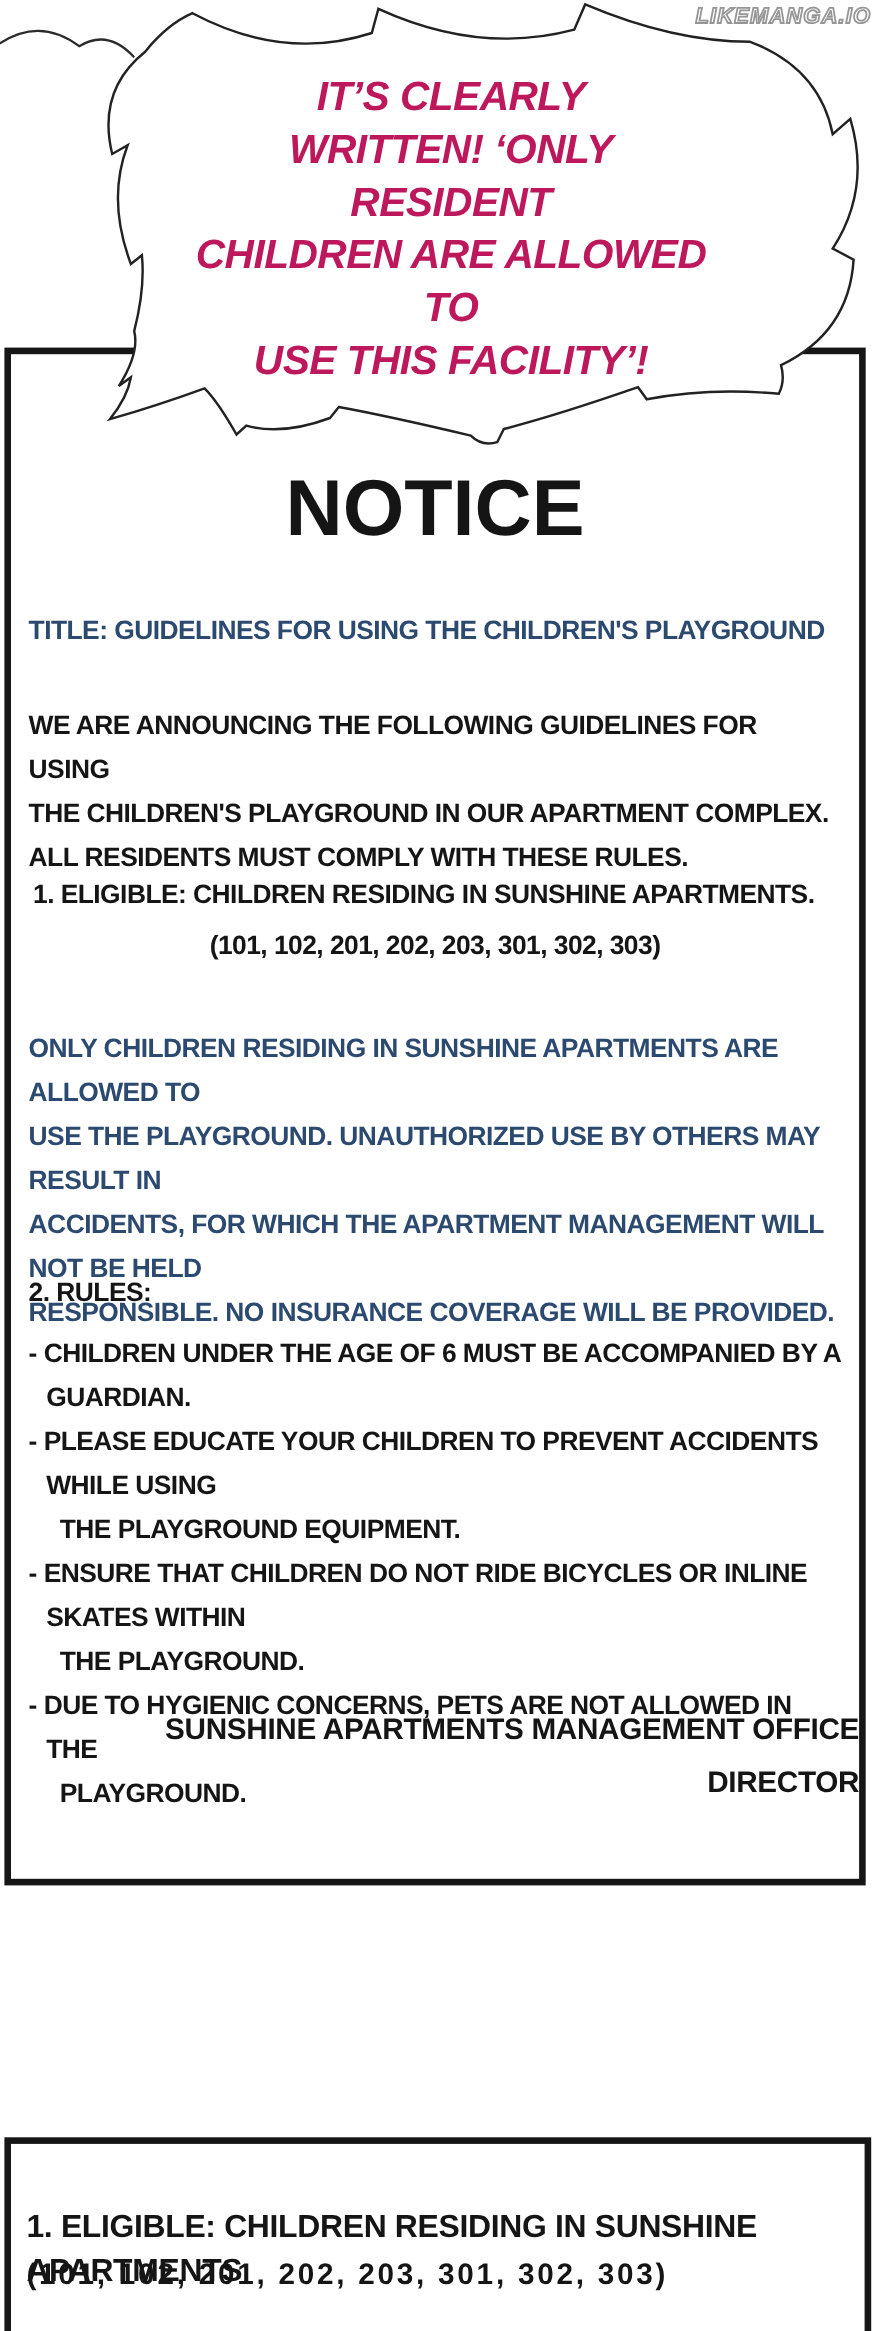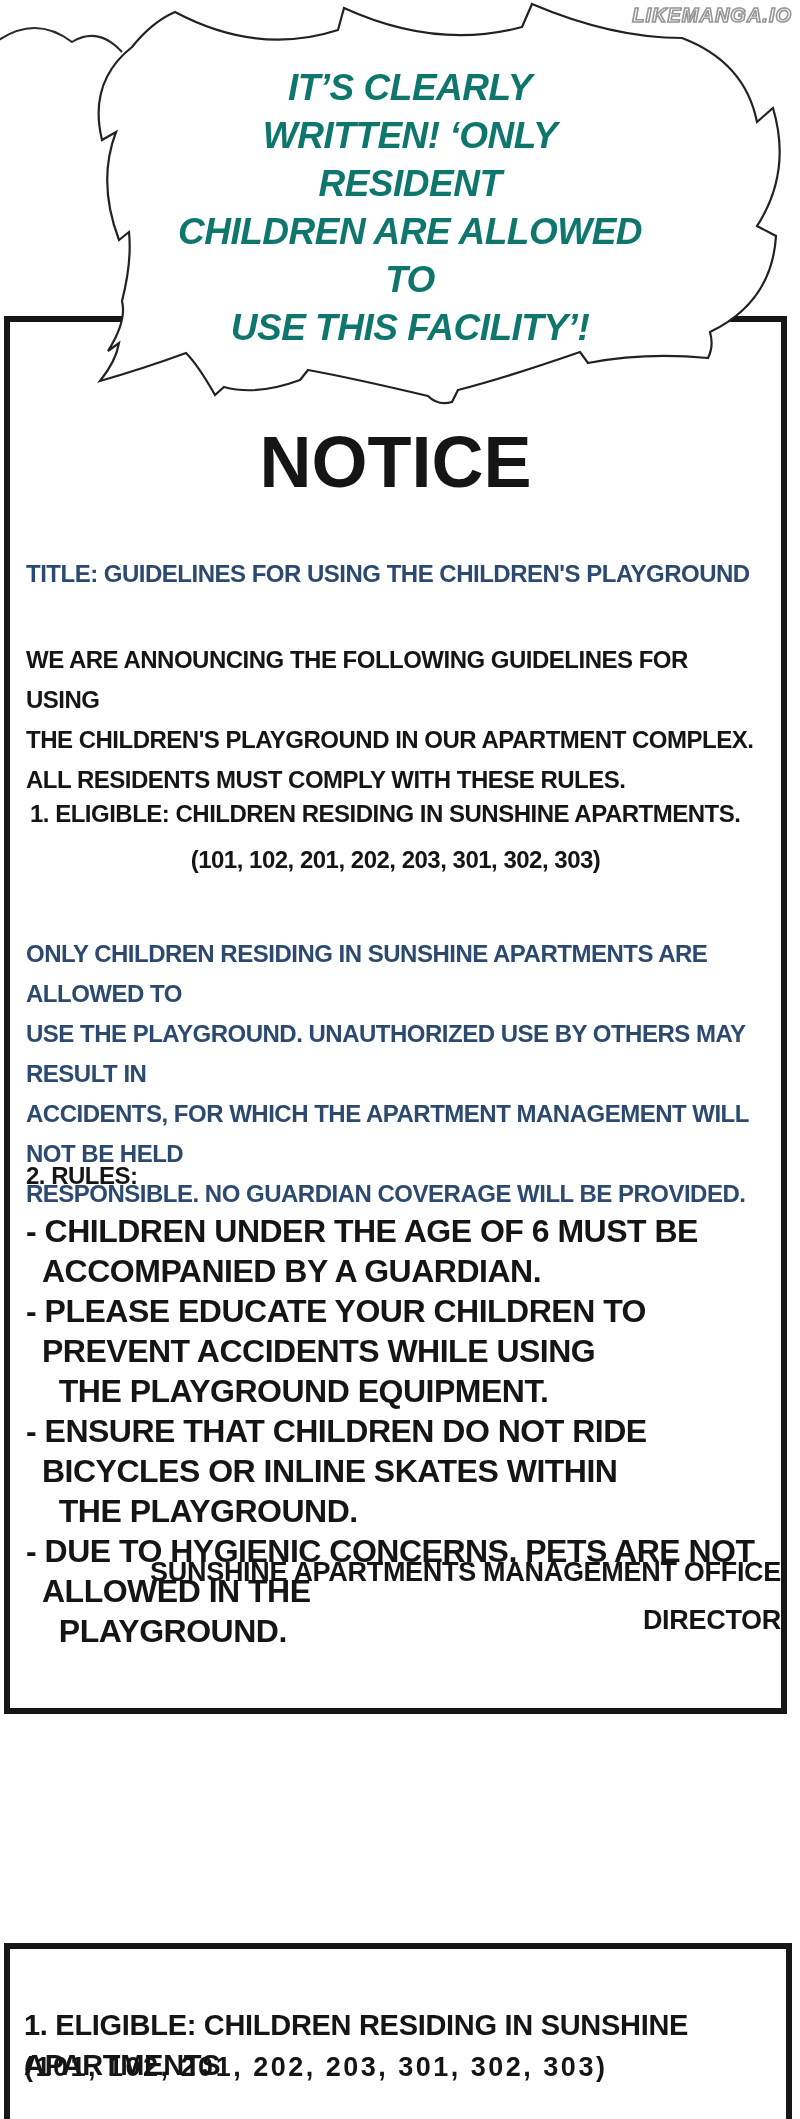--- a/index.html
+++ b/index.html
@@ -22,21 +22,21 @@
     z-index:3;overflow:visible;
   }
   .bubble-text{
     position:absolute;left:170px;top:64px;width:480px;
     z-index:4;
     text-align:center;
     font-weight:700;font-style:italic;
     font-size:37px;line-height:48px;
     letter-spacing:-0.5px;
     white-space:pre-line;
-    color:#0f766e;
+    color:#be185d;
   }
   
   .watermark{
     position:absolute;top:4px;right:8px;z-index:5;
     font-size:20px;font-weight:700;font-style:italic;
     letter-spacing:1px;
     color:#ffffff;
     -webkit-text-stroke:1.6px var(--wm);
     text-shadow:0 0 1px var(--wm);
   }
@@ -62,21 +62,21 @@
     letter-spacing:0;
   }
   .notice-title{top:232px;}
   .notice-intro{top:318px;}
   .eligible-heading{top:472px;padding-left:20px;}
   .eligible-units{top:518px;text-align:center;}
   .warning-para{top:612px;}
   .rules-heading{top:809px;margin-top:25px;}
   .rules-list{top:889px;padding:0 16px;}
   .rule{
-    font-weight:700;font-size:32px;line-height:40px;letter-spacing:-0.5px;
+    font-weight:700;font-size:24px;line-height:40px;letter-spacing:-0.5px;
     white-space:pre-wrap;
     padding-left:16px;text-indent:-16px;
   }
   .signature{
     top:1226px;text-align:right;
     font-size:27px;line-height:48px;font-weight:700;letter-spacing:-0.3px;
   }
   
   .footer-panel{
     position:absolute;left:4px;top:1943px;width:788px;height:230px;
@@ -138,21 +138,21 @@
 
   <div class="doc blue notice-title">TITLE: GUIDELINES FOR USING THE CHILDREN'S PLAYGROUND</div>
 
   <div class="doc eligible-heading">1. ELIGIBLE: CHILDREN RESIDING IN SUNSHINE APARTMENTS.</div>
 
   <div class="doc eligible-units">(101, 102, 201, 202, 203, 301, 302, 303)</div>
 
   <div class="doc blue warning-para">ONLY CHILDREN RESIDING IN SUNSHINE APARTMENTS ARE ALLOWED TO
 USE THE PLAYGROUND. UNAUTHORIZED USE BY OTHERS MAY RESULT IN
 ACCIDENTS, FOR WHICH THE APARTMENT MANAGEMENT WILL NOT BE HELD
-RESPONSIBLE. NO GUARDIAN COVERAGE WILL BE PROVIDED.</div>
+RESPONSIBLE. NO INSURANCE COVERAGE WILL BE PROVIDED.</div>
 
   <div class="doc rules-heading">2. RULES:</div>
 
   <div class="rules-list">
 
       <div class="rule">- CHILDREN UNDER THE AGE OF 6 MUST BE ACCOMPANIED BY A GUARDIAN.</div>
 
       <div class="rule">- PLEASE EDUCATE YOUR CHILDREN TO PREVENT ACCIDENTS WHILE USING
   THE PLAYGROUND EQUIPMENT.</div>
 

